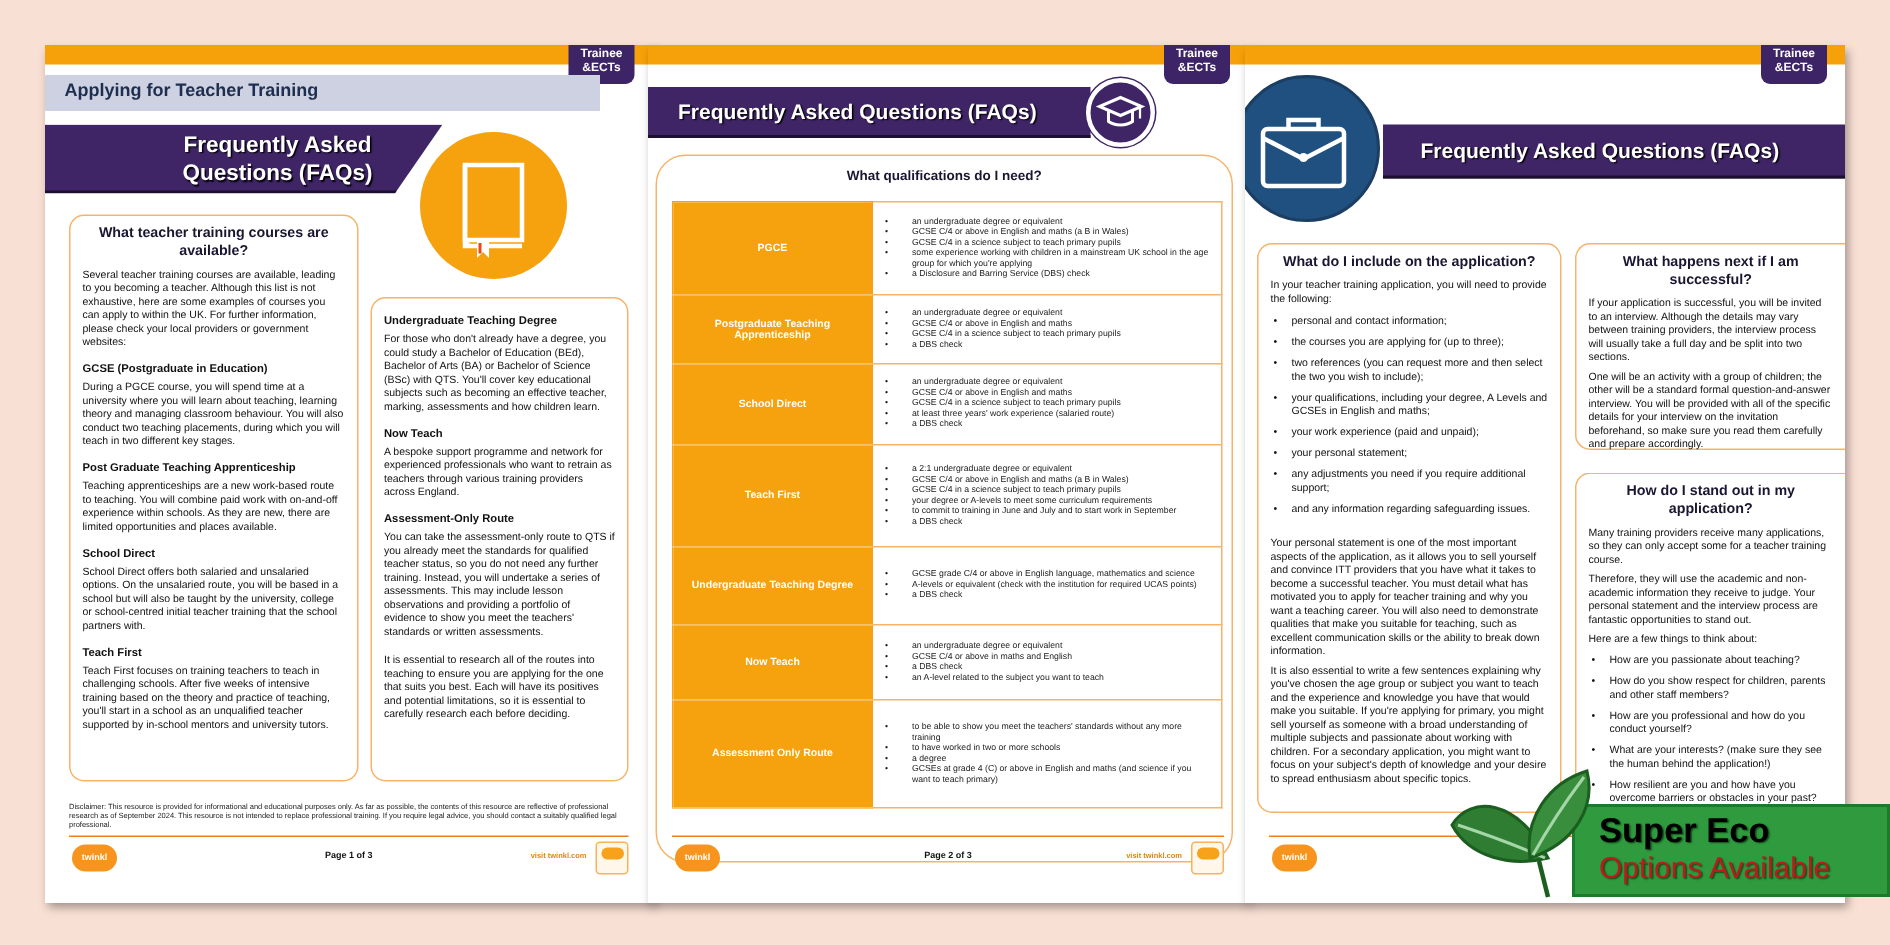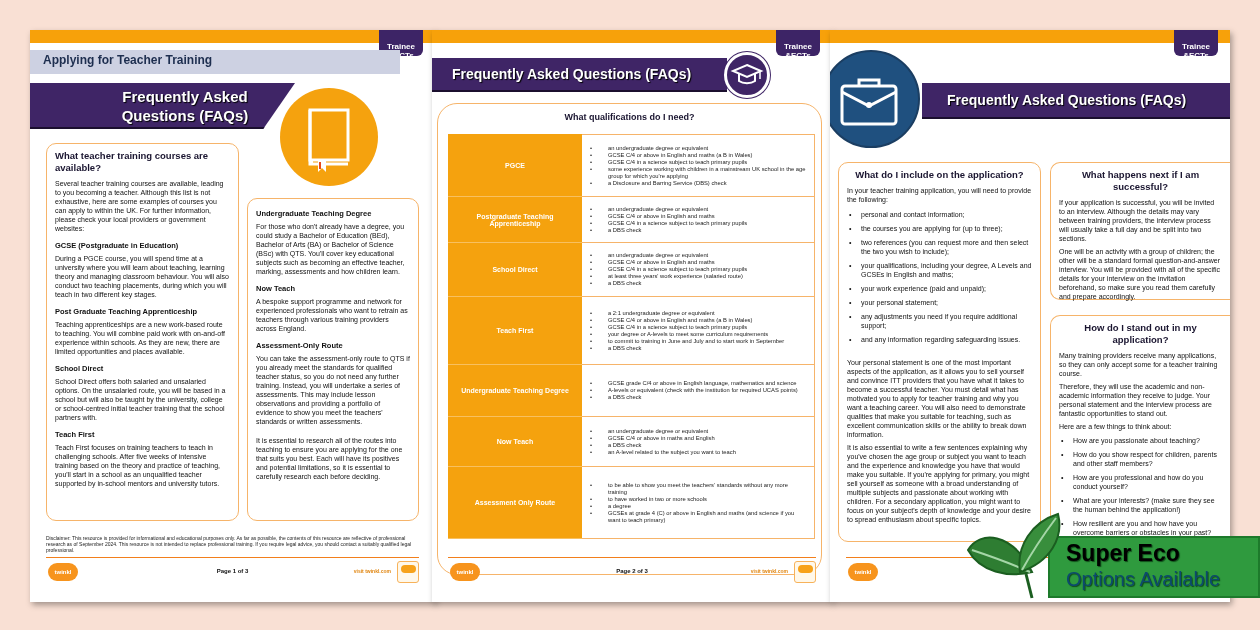--- a/index.html
+++ b/index.html
@@ -4,31 +4,31 @@
 <style>
   * { box-sizing: border-box; margin: 0; padding: 0; }
   html, body { width: 1260px; height: 630px; overflow: hidden; }
   body { background: #f9e0d4; font-family: "Liberation Sans", sans-serif; position: relative; color: #111; }
 
   .page { position: absolute; top: 30px; height: 572px; background: #fff; box-shadow: 2px 3px 6px rgba(0,0,0,0.35); overflow: hidden; }
   .p1 { left: 30px; width: 405px; z-index: 1; }
   .p2 { left: 432px; width: 400px; z-index: 2; }
   .p3 { left: 830px; width: 400px; z-index: 3; }
   .topbar { position: absolute; left: 0; top: 0; right: 0; height: 13px; background: #f7a10a; }
-  .badge { position: absolute; top: 0; right: 12px; width: 44px; height: 26px; background: #3d2466; border-radius: 0 0 6px 6px; color: #fff; font-size: 8px; line-height: 9px; text-align: center; padding-top: 12px; font-weight: bold; }
+  .badge { position: absolute; top: 0; right: 12px; width: 44px; height: 26px; background: #3d2466; border-radius: 0 0 6px 6px; color: #fff; font-size: 8px; line-height: 9px; text-align: center; padding-top: 1px; font-weight: bold; }
   .badge span { display: block; }
 
   
   .p1 .title-band { position: absolute; top: 20px; left: 0; width: 370px; height: 24px; background: #cdd1e2; }
   .p1 .title-band .t { position: absolute; left: 13px; top: 3px; font-size: 12px; font-weight: bold; color: #1d2e4f; }
   .p1 .purple-band { position: absolute; left: 0; top: 53px; width: 265px; height: 46px; background: #3f2566; clip-path: polygon(0 0, 100% 0, 88% 100%, 0 100%); border-bottom: 2px solid #1b0f2e; }
   .p1 .purple-band .t { position: absolute; left: 85px; top: 4px; width: 140px; text-align: center; color: #fff; font-weight: bold; font-size: 15px; line-height: 19px; text-shadow: 1px 1px 1px #000; }
   .p1 .book-circle { position: absolute; left: 250px; top: 58px; width: 98px; height: 98px; border-radius: 50%; background: #f5a20e; }
   .card { position: absolute; border: 1.5px solid #f6b46a; border-radius: 10px; background: #fff; padding: 6px 8px; font-size: 7px; line-height: 9px; color: #111; }
-  .card h3 { font-size: 9.5px; line-height: 12px; font-weight: bold; margin-bottom: 5px; color: #1a1530; }
+  .card h3 { font-size: 9.5px; line-height: 12px; font-weight: bold; margin-bottom: 5px; color: #1a1530; text-align: center; }
   .card h4 { font-size: 7.5px; font-weight: bold; margin: 8px 0 4px; }
   .card p { margin-bottom: 4px; }
   .p1 .c1 { left: 16px; top: 113px; width: 193px; height: 378px; }
   .p1 .c2 { left: 217px; top: 168px; width: 172px; height: 323px; }
   .disclaimer { position: absolute; left: 16px; top: 505px; width: 375px; font-size: 5px; line-height: 6px; color: #222; }
   .footer-line { position: absolute; left: 16px; right: 16px; top: 527px; height: 1px; background: #f27f1c; }
   .twinkl { position: absolute; left: 18px; top: 533px; width: 30px; height: 18px; background: #f7941d; border-radius: 10px; color: #fff; font-size: 6px; font-weight: bold; text-align: center; line-height: 18px; }
   .pagenum { position: absolute; top: 538px; left: 0; right: 0; text-align: center; font-size: 6px; font-weight: bold; }
   .visit { position: absolute; top: 538px; right: 44px; font-size: 5px; color: #e0850f; font-weight: bold; }
   .seal { position: absolute; top: 531px; right: 16px; width: 22px; height: 22px; border: 1px solid #f7b25a; border-radius: 3px; background: #fff8ea; }
@@ -58,21 +58,21 @@
   .card h3.center { text-align: center; }
   .card ul { list-style: none; }
   .card li { position: relative; padding-left: 14px; margin-bottom: 5px; }
   .card li::before { content: "•"; position: absolute; left: 2px; }
   .p3 .footer-line { right: 90px; }
 
   
   .eco { position: absolute; left: 960px; top: 512px; width: 300px; height: 90px; z-index: 10; }
   .eco-box { position: absolute; left: 88px; top: 24px; width: 212px; height: 62px; background: #2f9a3e; border: 2px solid #1d7a2b; }
   .eco-t1 { position: absolute; left: 106px; top: 28px; color: #000000; font-size: 23px; font-weight: bold; text-shadow: 1px 1px 1px #0f4d19; }
-  .eco-t2 { position: absolute; left: 106px; top: 56px; color: #0c4a6e; font-size: 20px; text-shadow: 1px 1px 1px #0f4d19; }
+  .eco-t2 { position: absolute; left: 106px; top: 56px; color: #b91c1c; font-size: 20px; text-shadow: 1px 1px 1px #0f4d19; }
 </style>
 </head>
 <body>
 
 <div class="page p1">
   <div class="topbar"></div>
   <div class="badge">
     <span>Trainee</span>
     <span>&amp;ECTs</span>
   </div>

